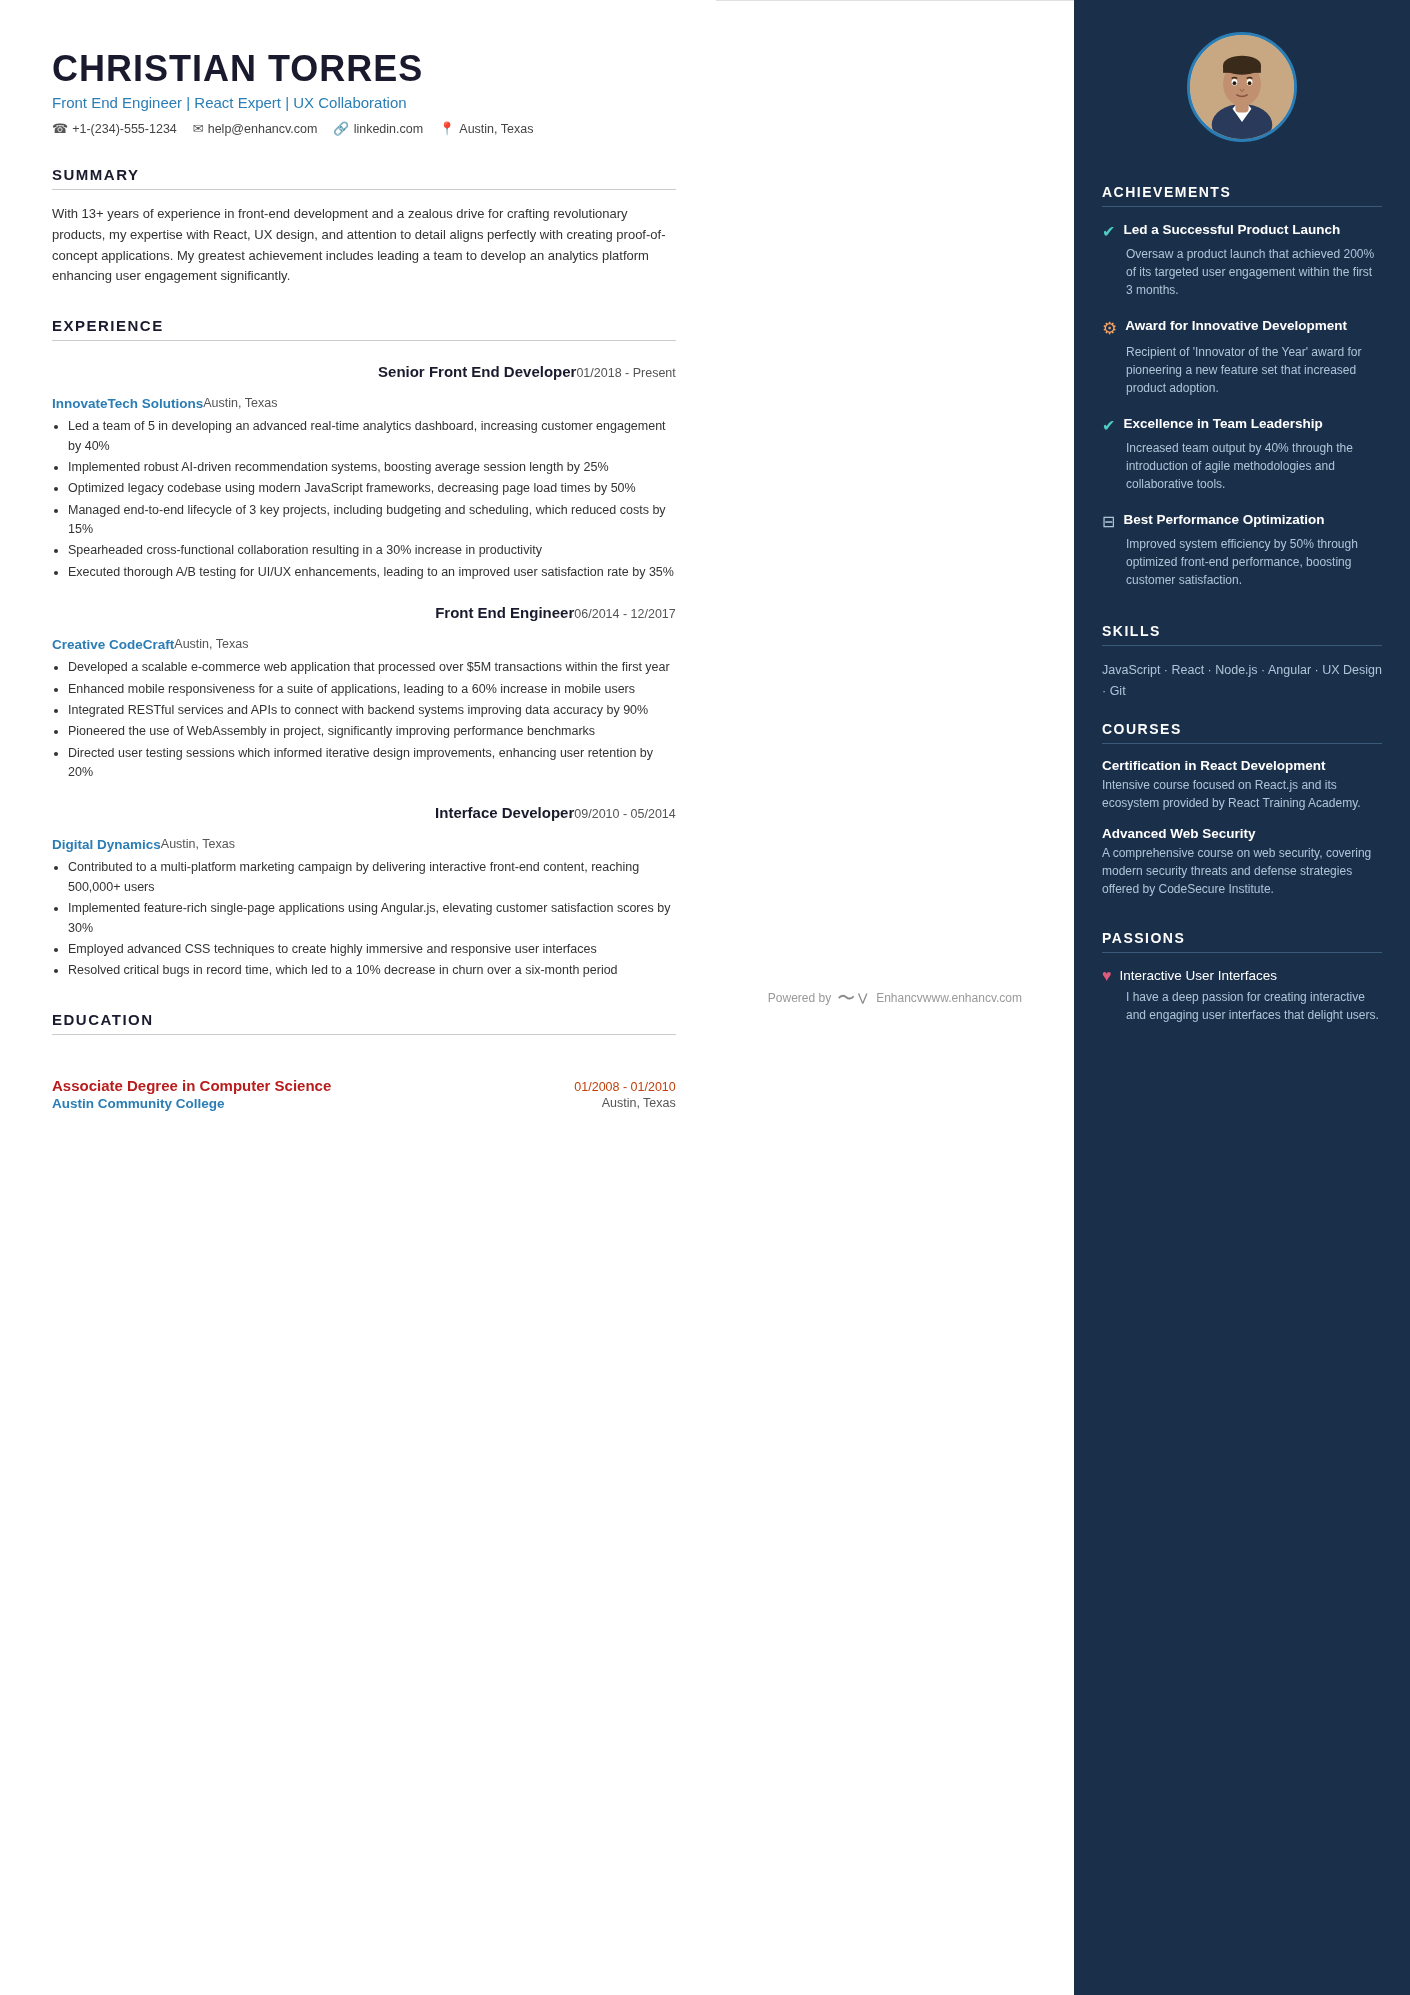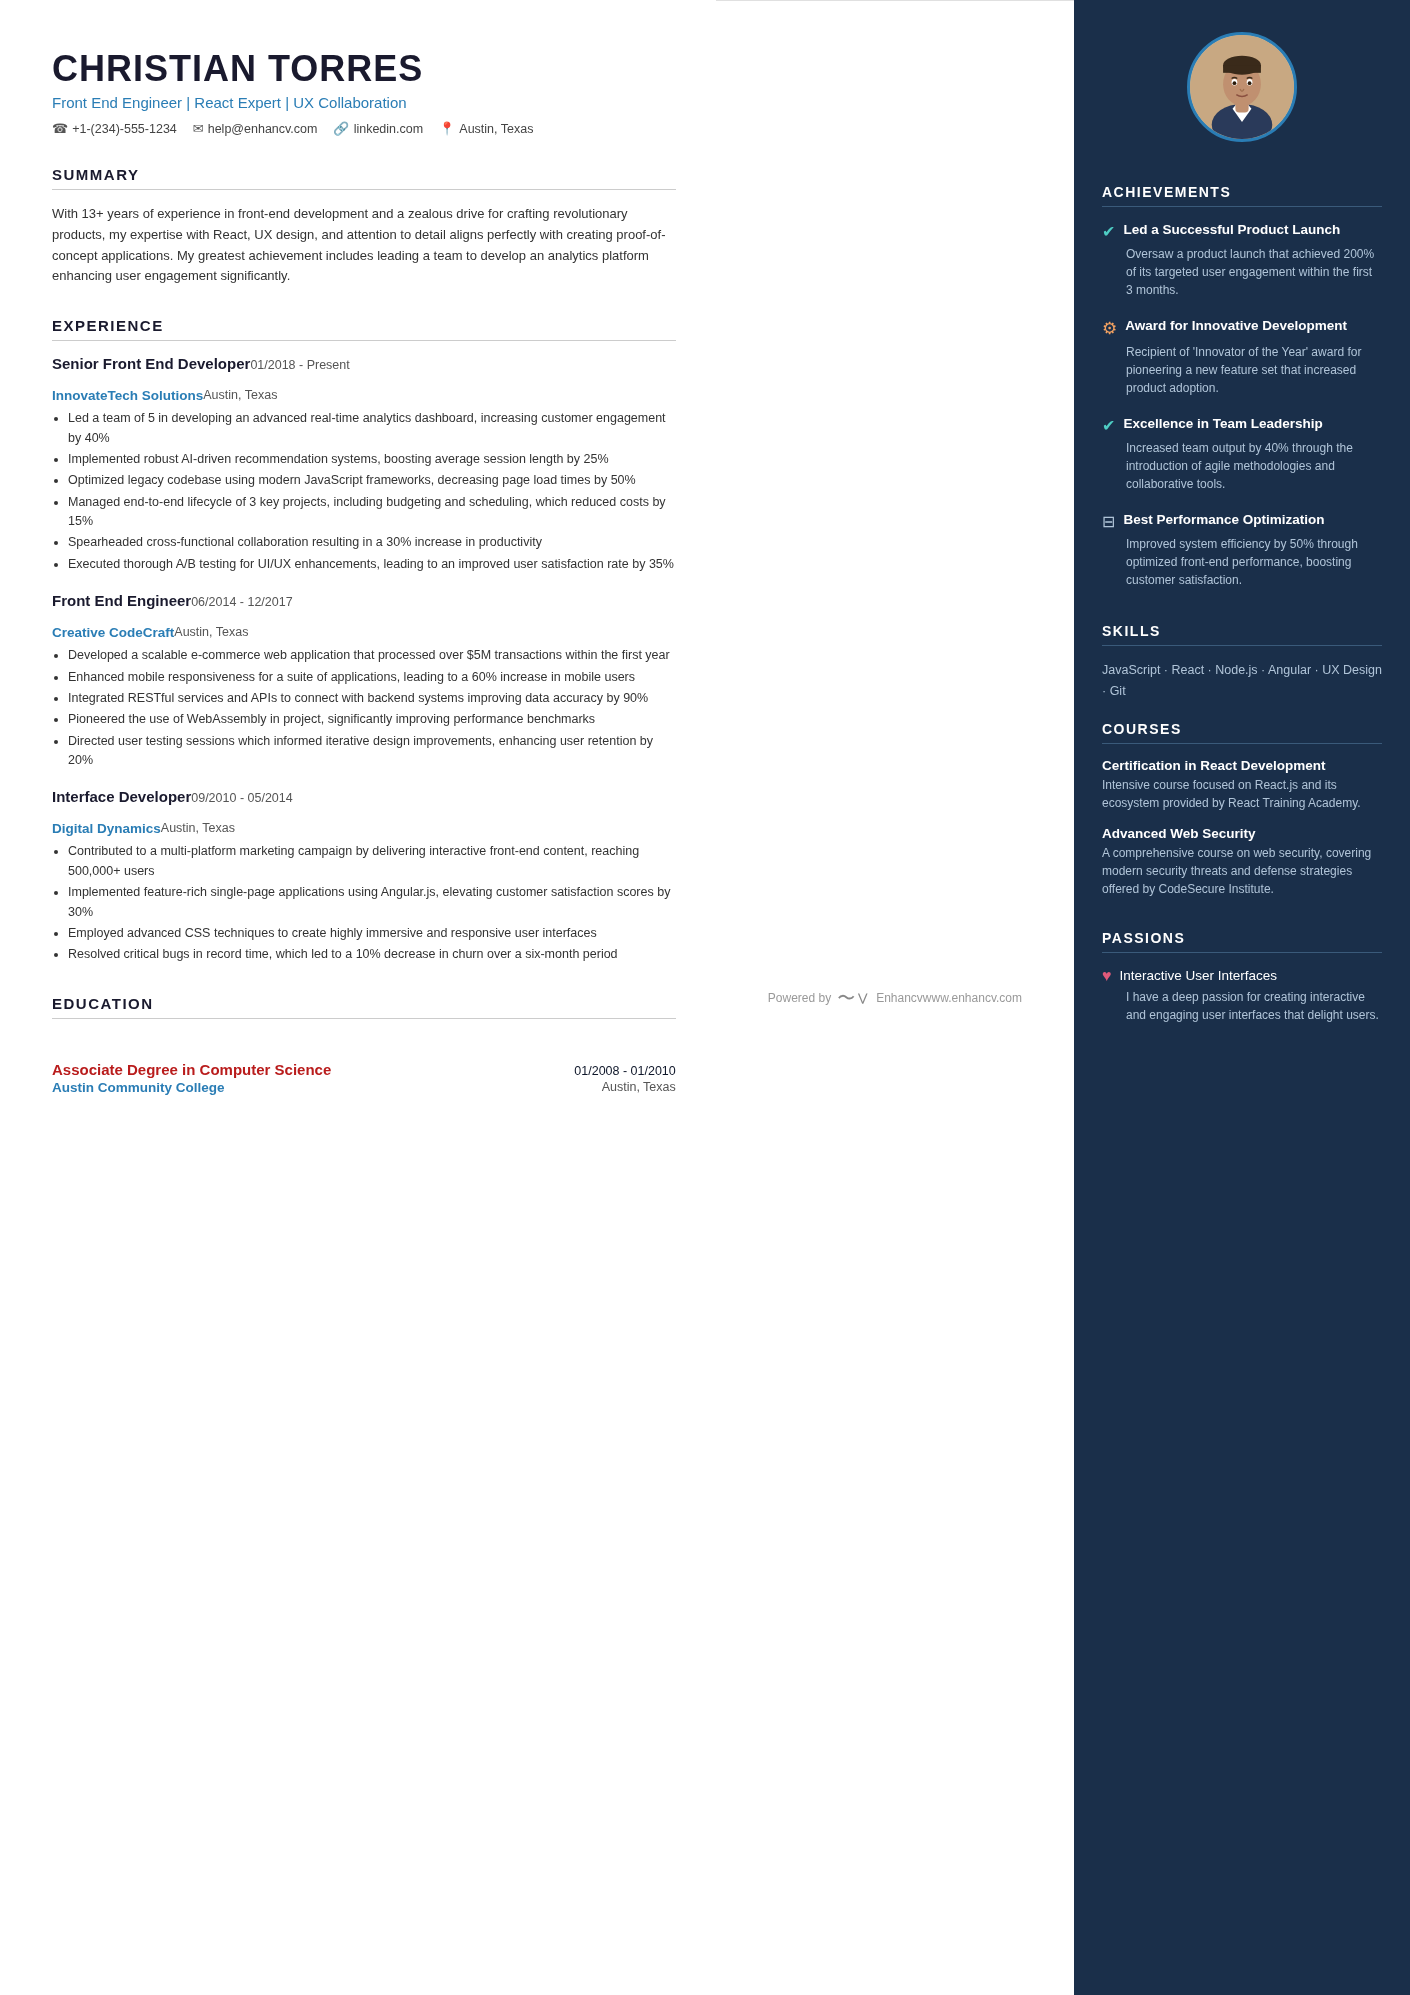--- a/index.html
+++ b/index.html
@@ -68,23 +68,23 @@
     }
     .section-body {
       font-size: 13px;
       color: #333;
       line-height: 1.6;
       font-family: Arial, sans-serif;
     }
     
     .exp-header {
       display: flex;
-      justify-content: flex-start;
+      justify-content: flex-end;
       align-items: baseline;
-      margin-top: 10px;
+      margin-top: 22px;
     }
     .exp-title {
       font-size: 15px;
       font-weight: 700;
       color: #1a1a2e;
       font-family: Arial, sans-serif;
     }
     .exp-date {
       font-size: 12.5px;
       color: #555;
@@ -125,21 +125,21 @@
     }
     .edu-degree {
       font-size: 15px;
       font-weight: 700;
       color: #b91c1c;
       font-family: Arial, sans-serif;
       margin-top: 28px;
     }
     .edu-date {
       font-size: 12.5px;
-      color: #0f172a;
+      color: #c2410c;
       font-family: Arial, sans-serif;
     }
     .edu-school-row {
       display: flex;
       justify-content: space-between;
       margin-top: 2px;
     }
     .edu-school {
       font-size: 13.5px;
       color: #2a7db5;

